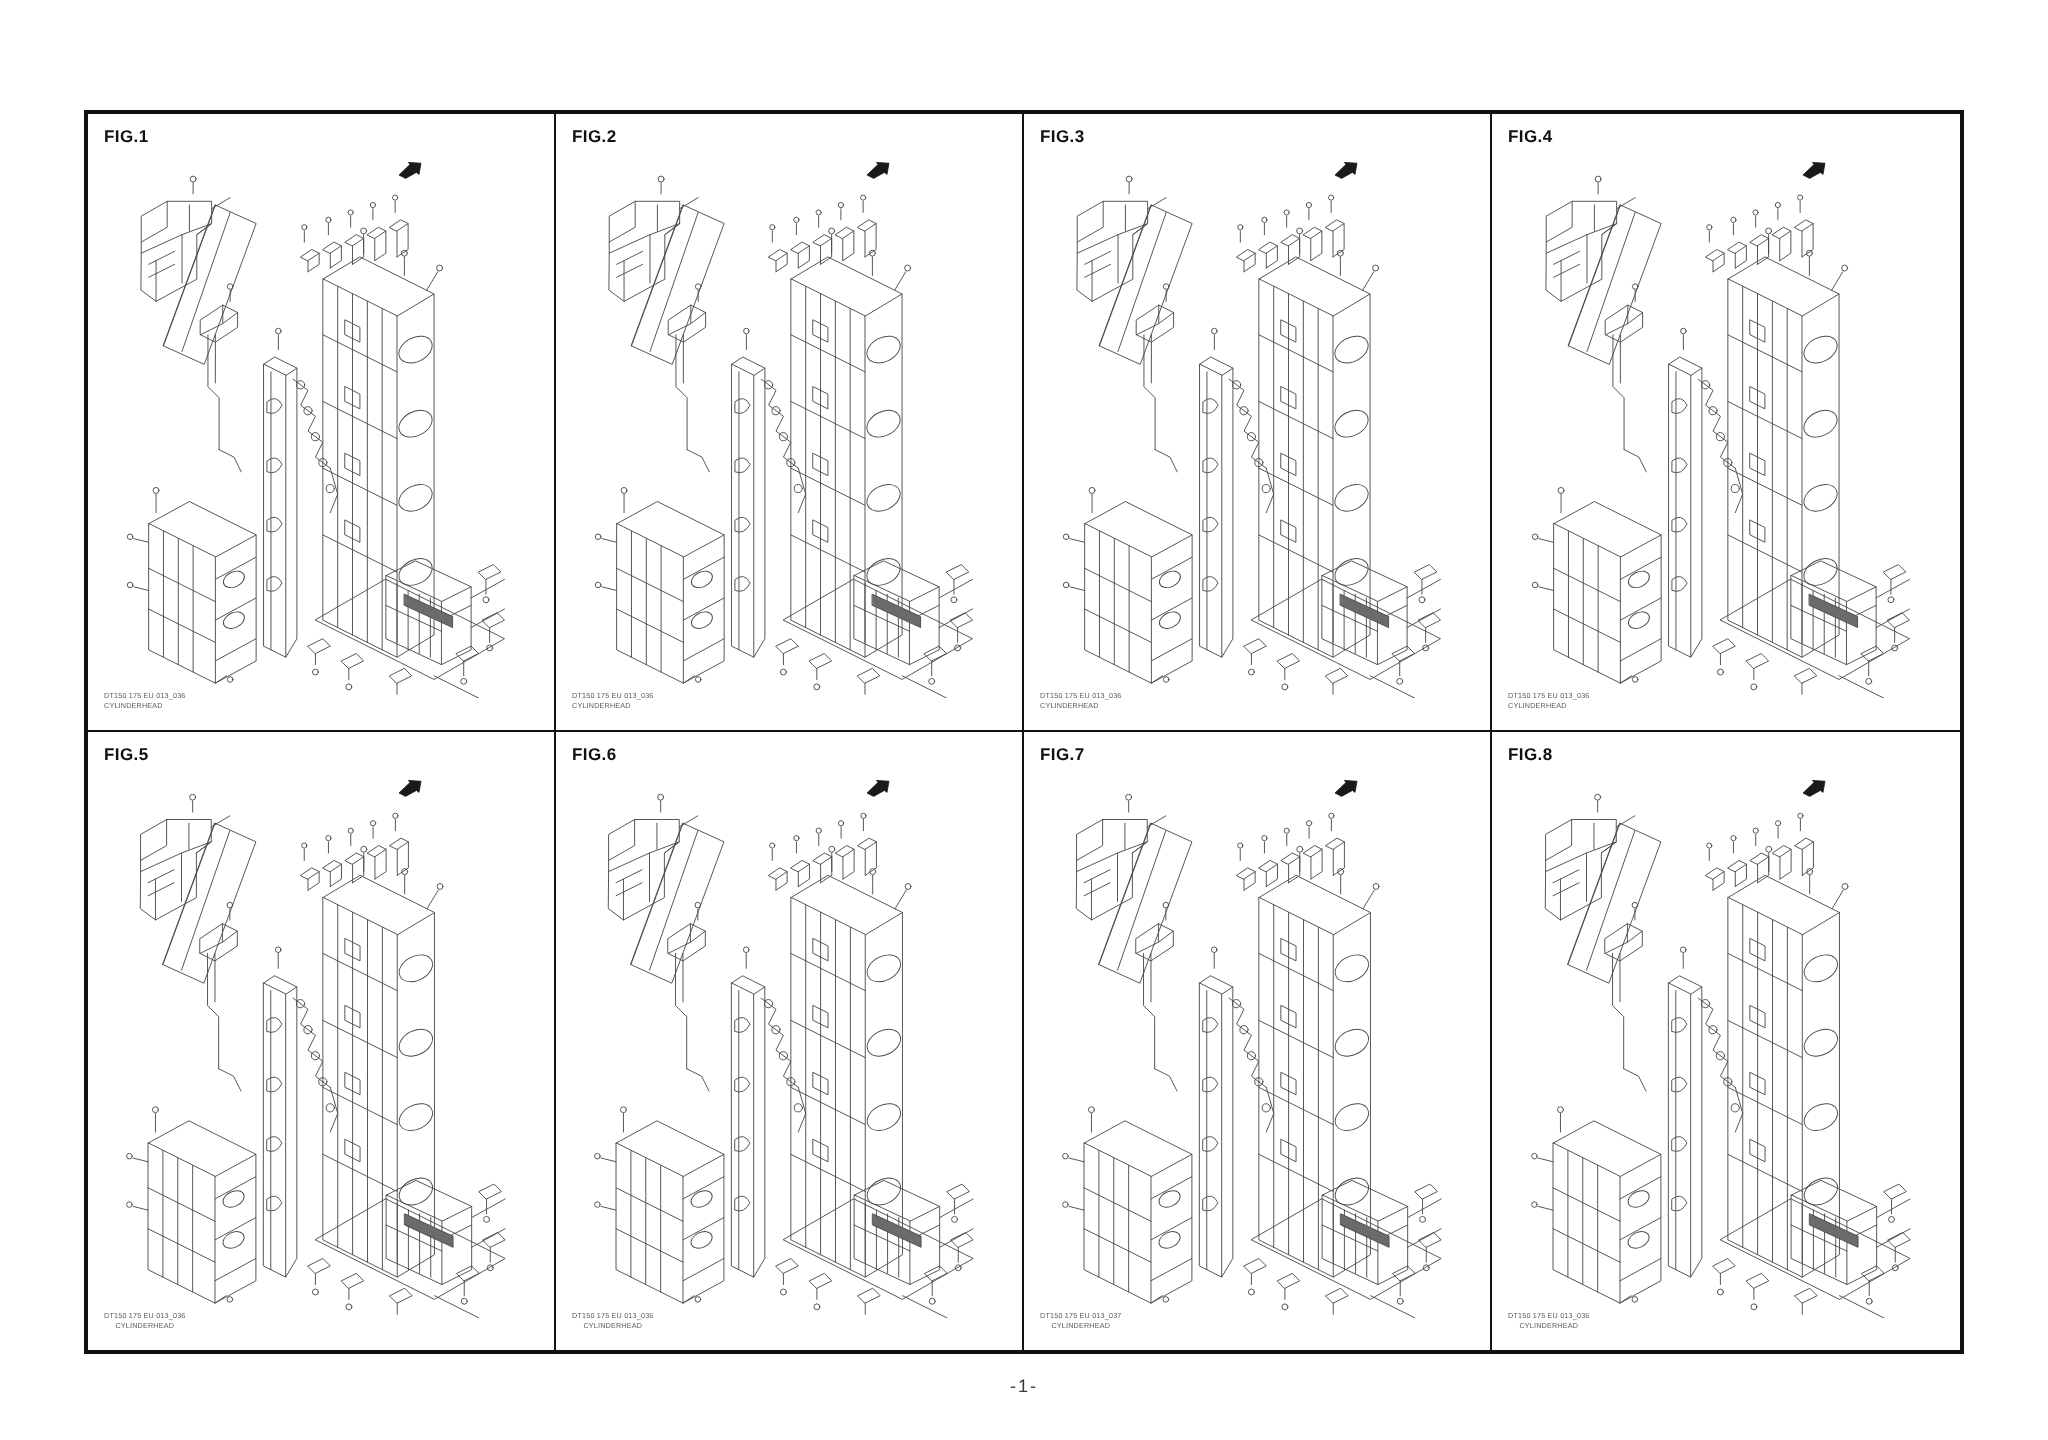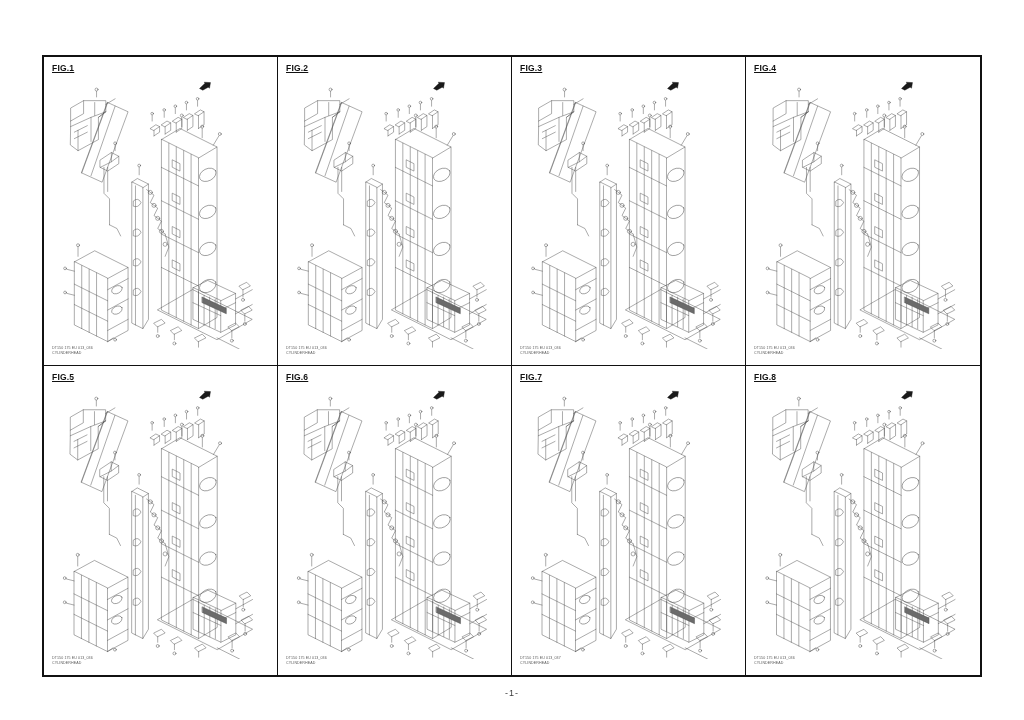--- a/index.html
+++ b/index.html
@@ -41,33 +41,32 @@
 
   .figure-panel {
     position: relative;
     box-sizing: border-box;
     border-right: 1.4px solid #111;
     border-bottom: 1.4px solid #111;
     overflow: hidden;
     background: #fff;
   }
   .figure-panel.last-col { border-right: none; }
-  .figure-panel.last-row { border-bottom: none; }
+  .figure-panel.last-row { border-bottom: none; text-align: center; }
 
   .fig-label {
     position: absolute;
     left: 8px;
     top: 7px;
     font-size: 8.5px;
     font-weight: bold;
     color: #111;
     letter-spacing: 0.2px;
     line-height: 1;
     font-family: "Liberation Sans", sans-serif;
-    text-decoration: underline;
   }
 
   .fig-caption {
     position: absolute;
     left: 8px;
     bottom: 8px;
     font-size: 3.6px;
     line-height: 1.55;
     color: #5a5a5a;
     font-family: "Liberation Sans", sans-serif;

